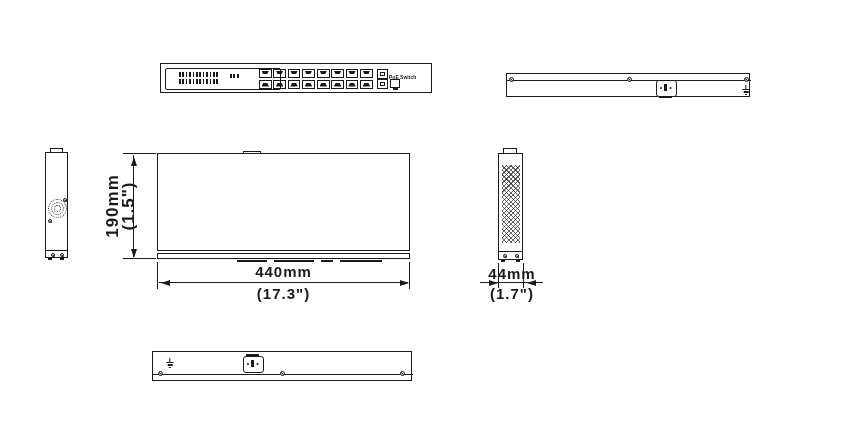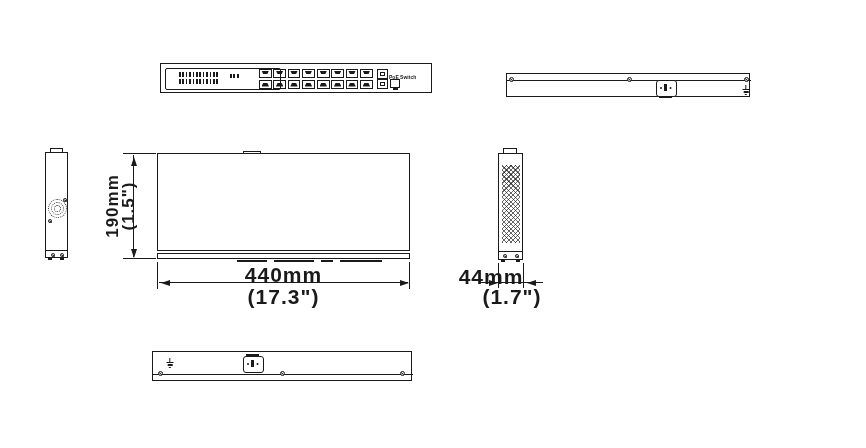--- a/index.html
+++ b/index.html
@@ -1,20 +1,20 @@
 <!DOCTYPE html>
 <html><head>
 <meta charset="utf-8">
 <style>
   html,body{margin:0;padding:0;background:#fff;}
   #canvas{position:relative;width:866px;height:448px;background:#fff;overflow:hidden;
           font-family:"Liberation Sans",sans-serif;color:#1a1a1a;}
   .view{position:absolute;box-sizing:border-box;border:1px solid #1a1a1a;background:#fff;}
   .line{position:absolute;background:#1a1a1a;}
-  .dimtxt{position:absolute;font-weight:bold;font-size:21px;letter-spacing:1px;
+  .dimtxt{position:absolute;font-weight:bold;font-size:15px;letter-spacing:1px;
           text-align:center;white-space:nowrap;line-height:1.0;}
   .vtext{position:absolute;transform:rotate(-90deg);transform-origin:center;
          font-weight:bold;font-size:17px;letter-spacing:1px;white-space:nowrap;
          text-align:center;line-height:1.0;}
   
   .ah{position:absolute;width:0;height:0;border:solid transparent;}
   .ah-up{border-left-width:3px;border-right-width:3px;border-bottom:9px solid #1a1a1a;}
   .ah-down{border-left-width:3px;border-right-width:3px;border-top:9px solid #1a1a1a;}
   .ah-left{border-top-width:3px;border-bottom-width:3px;border-right:9px solid #1a1a1a;}
   .ah-right{border-top-width:3px;border-bottom-width:3px;border-left:9px solid #1a1a1a;}
@@ -165,21 +165,21 @@
   <div class="line" style="left:157px;top:262px;width:1px;height:27px;"></div>
   <div class="line" style="left:409px;top:262px;width:1px;height:27px;"></div>
   <div class="dimtxt" style="left:193px;top:264px;width:181px;">440mm</div>
   <div class="line" style="left:159px;top:282px;width:249px;height:1px;"></div>
   <div class="ah ah-left" style="left:158px;top:279.5px;"></div>
   <div class="ah ah-right" style="left:400px;top:279.5px;"></div>
   <div class="dimtxt" style="left:193px;top:286px;width:181px;">(17.3")</div>
 
   <div class="line" style="left:498px;top:263px;width:1px;height:25px;"></div>
   <div class="line" style="left:523px;top:263px;width:1px;height:25px;"></div>
-  <div class="dimtxt" style="left:456px;top:266px;width:70px;">44mm</div>
+  <div class="dimtxt" style="left:477px;top:266px;width:70px;">44mm</div>
   <div class="line" style="left:480px;top:282px;width:63px;height:1px;"></div>
   <div class="ah ah-right" style="left:489px;top:279.5px;"></div>
   <div class="ah ah-left" style="left:524px;top:279.5px;"></div>
   <div class="dimtxt" style="left:477px;top:286px;width:70px;">(1.7")</div>
 
   <div class="view" style="left:152px;top:351px;width:260px;height:30px;">
     <div class="ground" style="left:13px;top:6px;">
       <i class="g-stem"></i>
         <i class="g-b1"></i>
         <i class="g-b2"></i>

